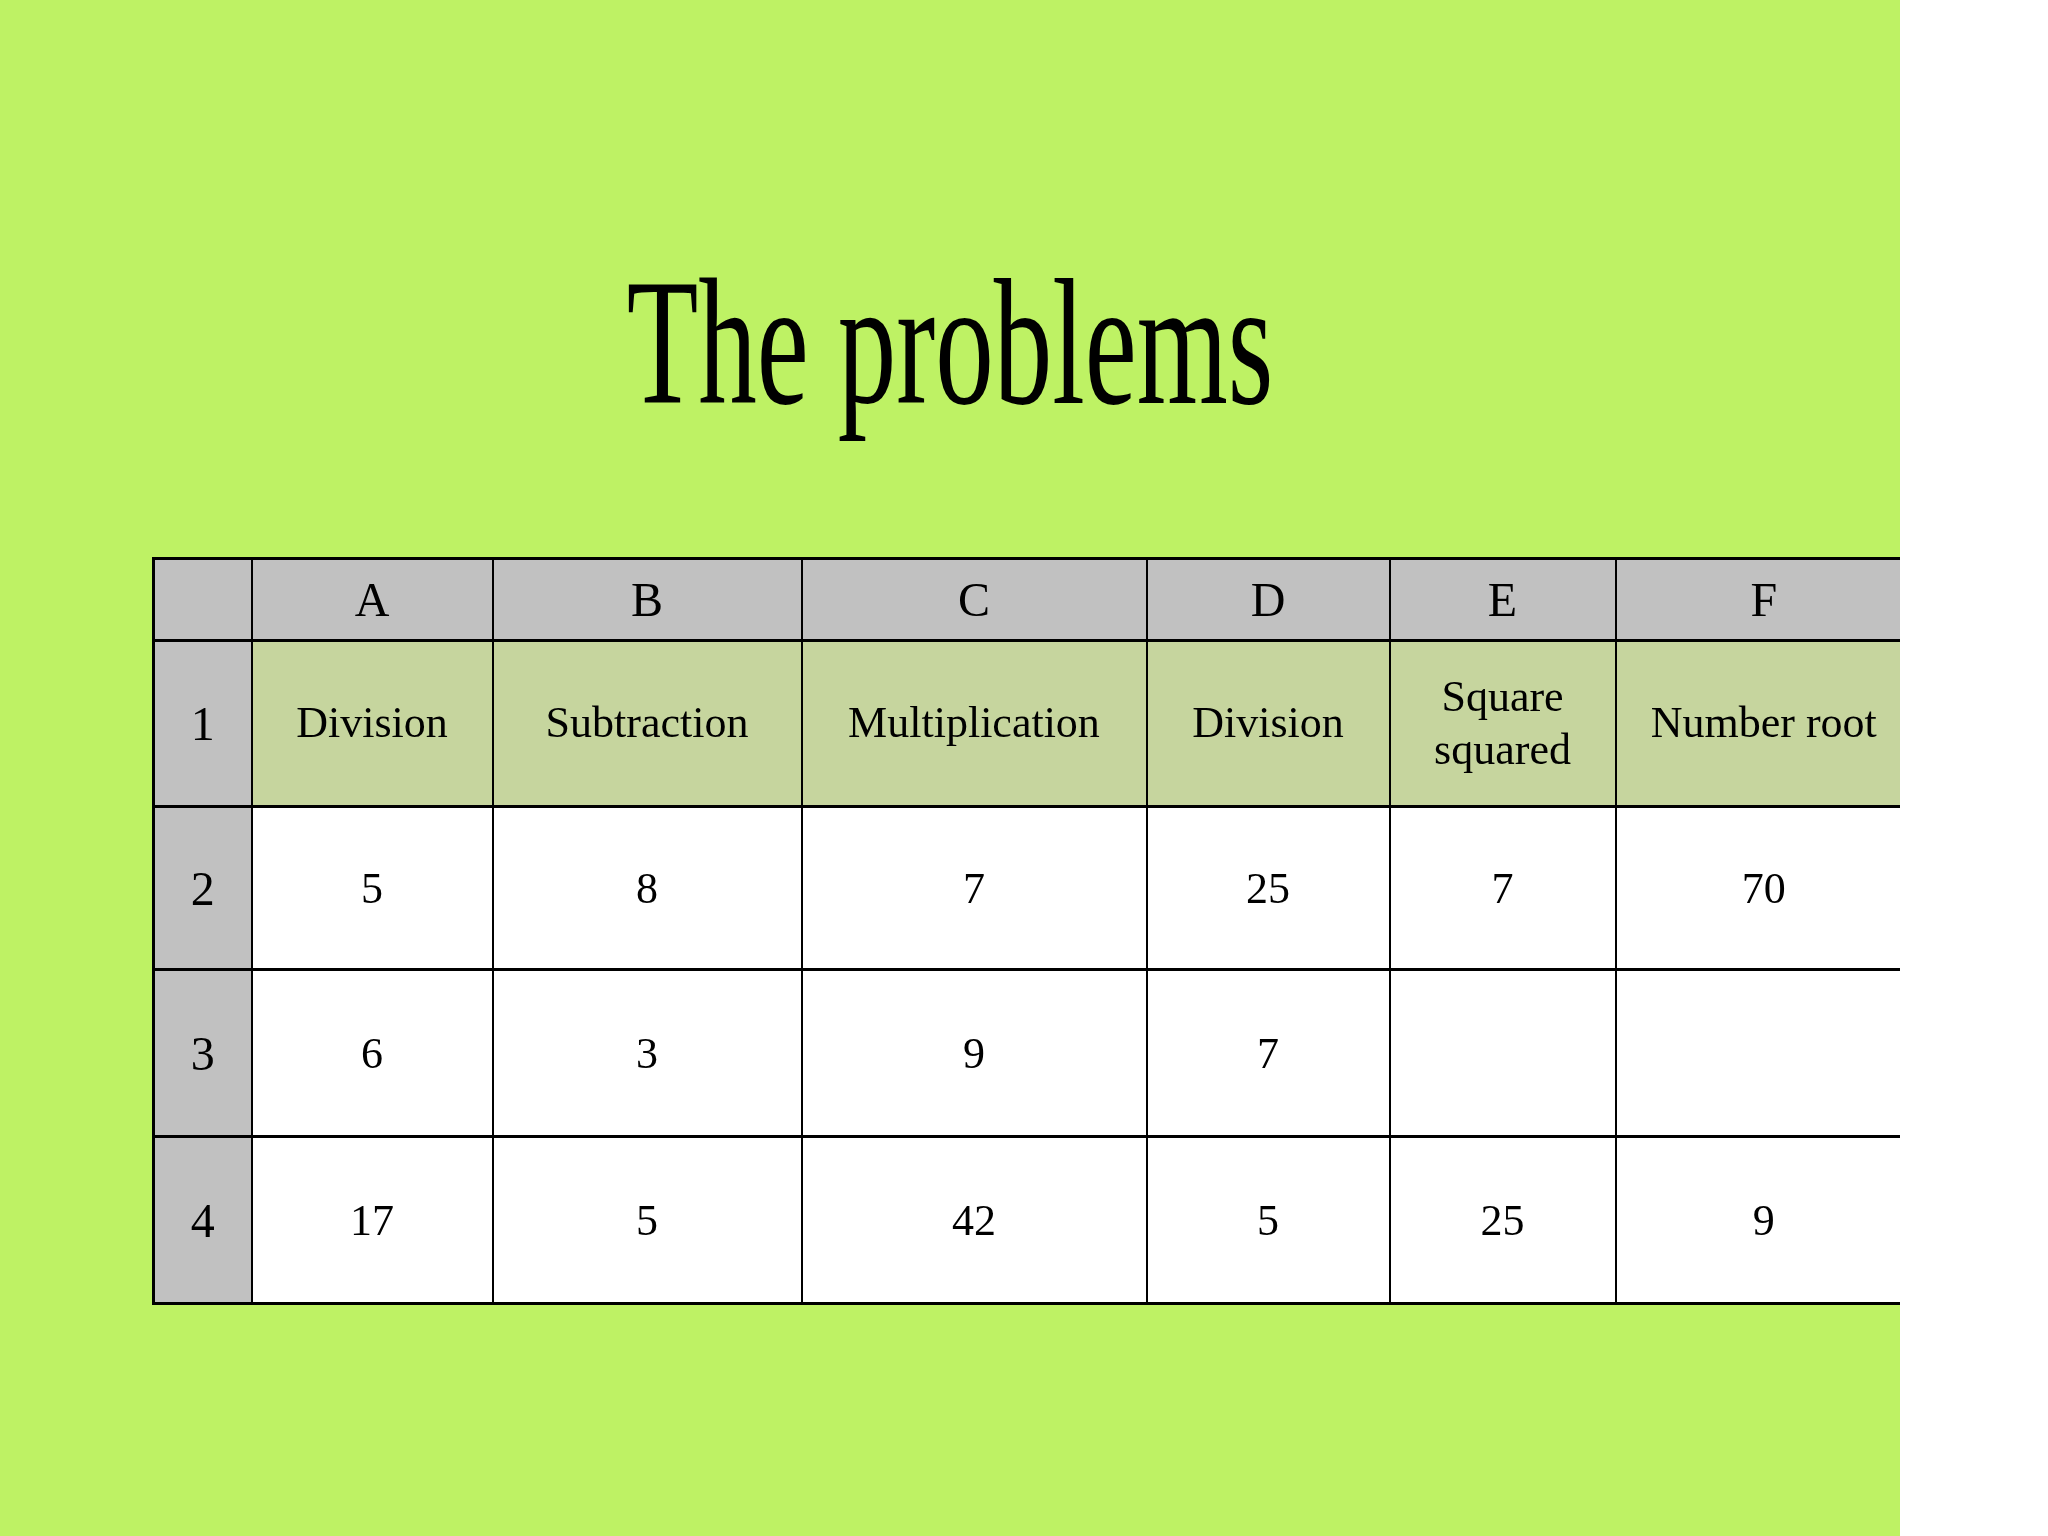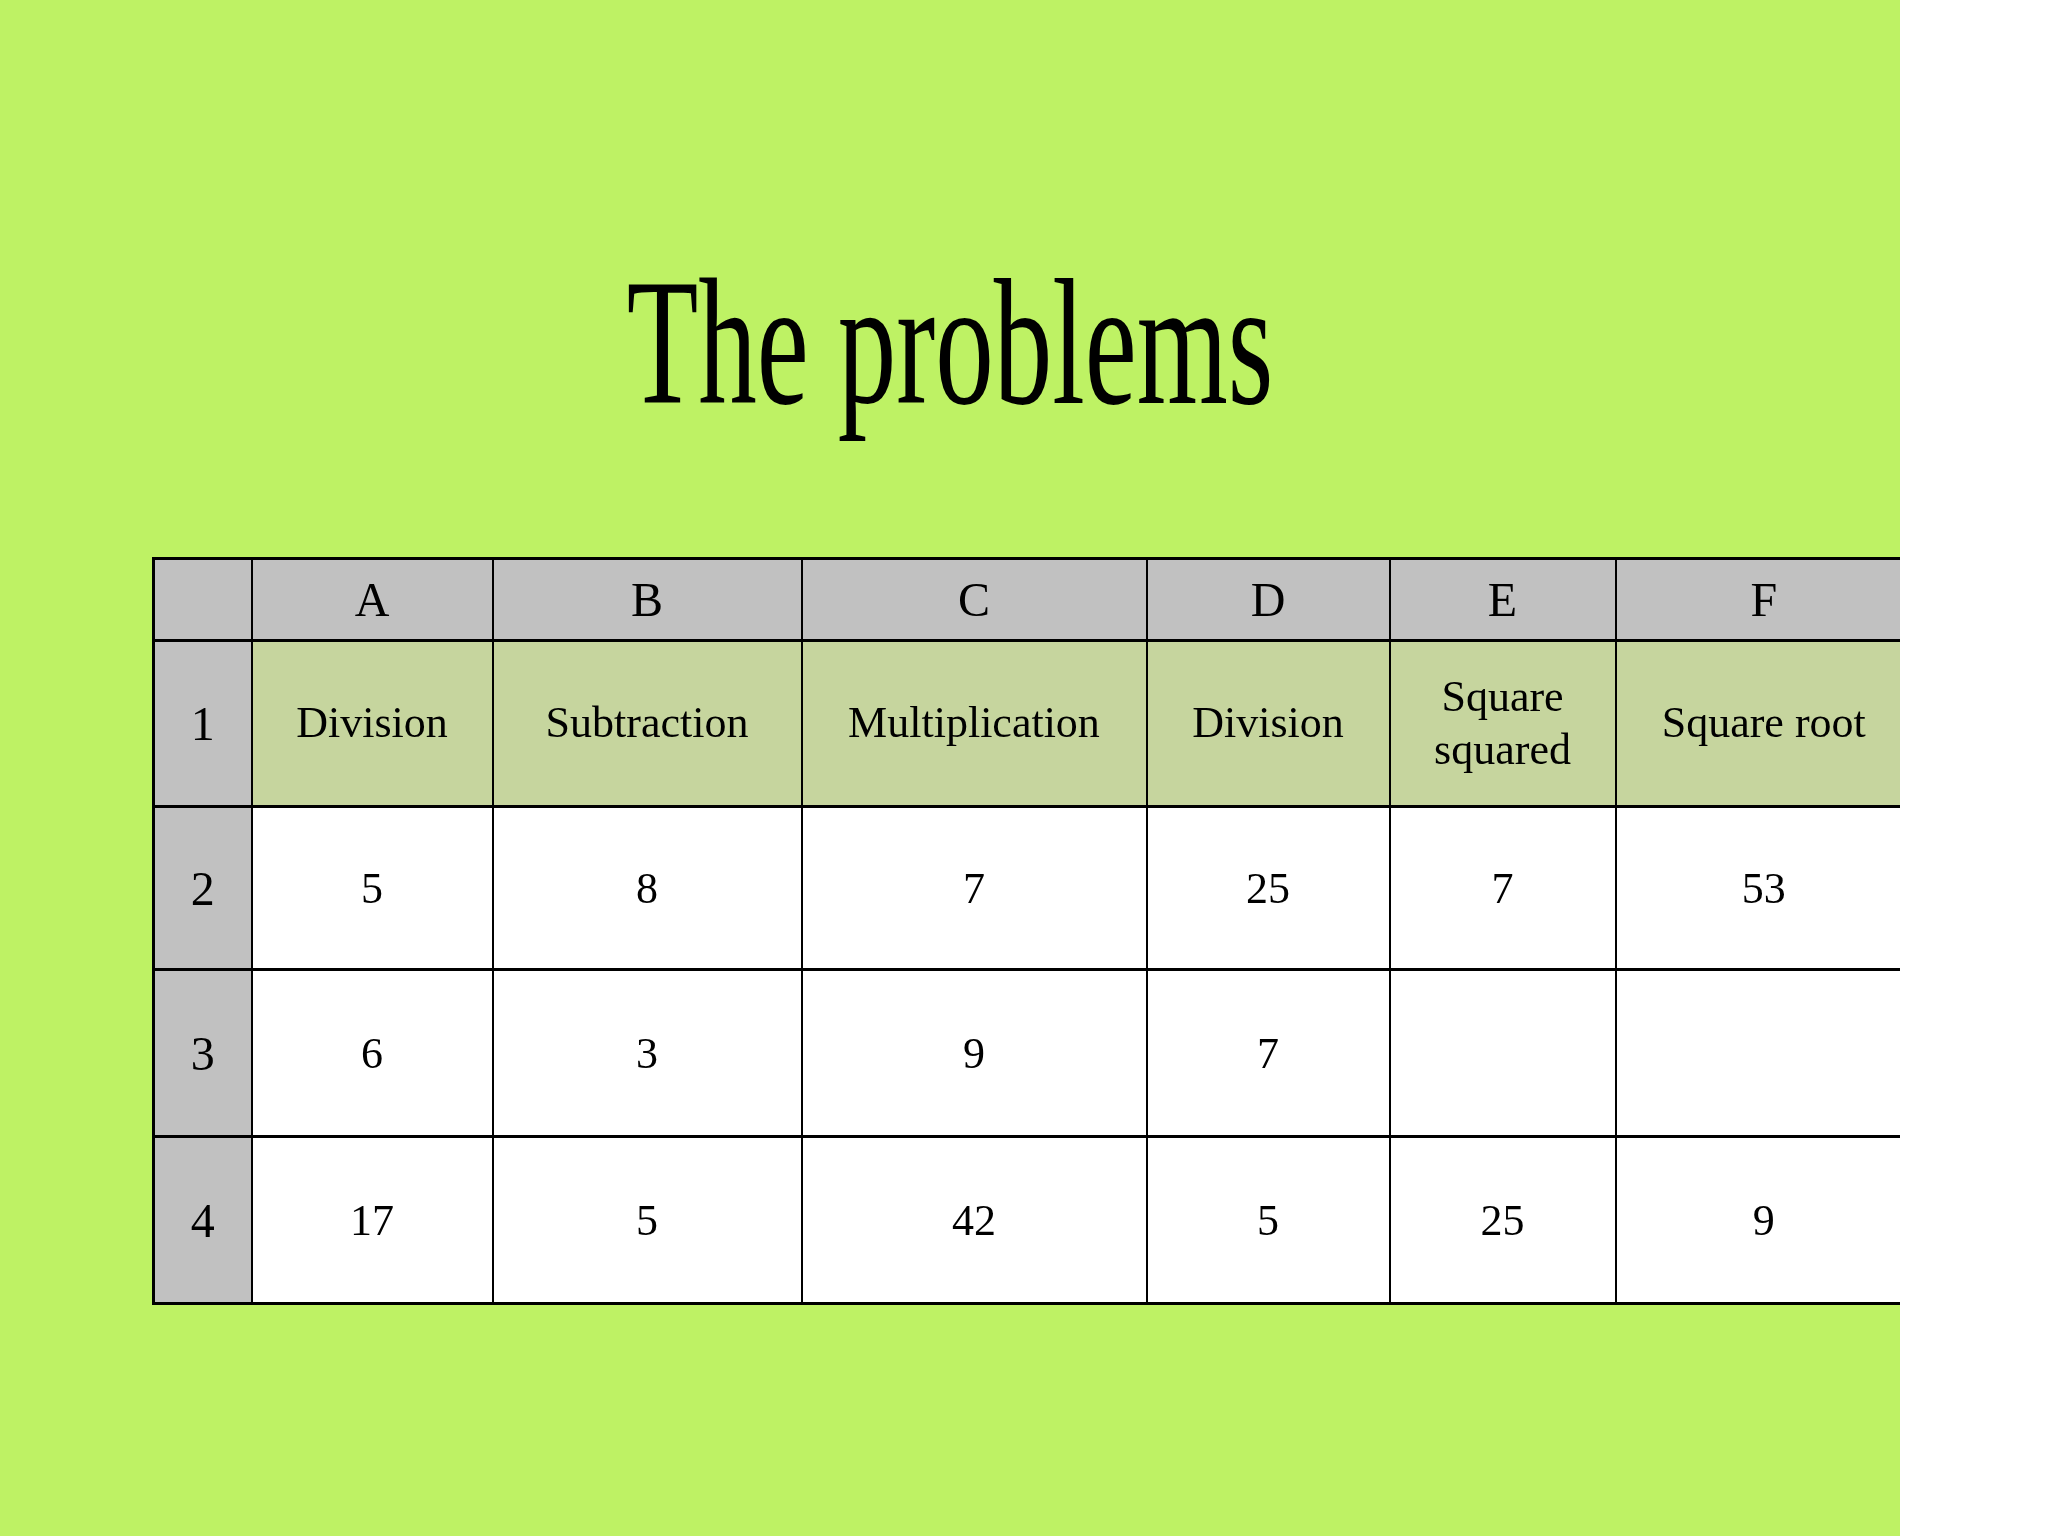--- a/index.html
+++ b/index.html
@@ -102,31 +102,31 @@
       <td class="hdr">F</td>
     </tr>
 
     <tr class="cat-row">
       <td class="rowhdr">1</td>
       <td class="cat">Division</td>
       <td class="cat">Subtraction</td>
       <td class="cat">Multiplication</td>
       <td class="cat">Division</td>
       <td class="cat">Square squared</td>
-      <td class="cat">Square root</td>
+      <td class="cat">Number root</td>
     </tr>
 
     <tr class="data-row-2">
       <td class="rowhdr">2</td>
       <td class="datacell">5</td>
       <td class="datacell">8</td>
       <td class="datacell">7</td>
       <td class="datacell">25</td>
       <td class="datacell">7</td>
-      <td class="datacell">53</td>
+      <td class="datacell">70</td>
     </tr>
 
     <tr class="data-row-3">
       <td class="rowhdr">3</td>
       <td class="datacell">6</td>
       <td class="datacell">3</td>
       <td class="datacell">9</td>
       <td class="datacell">7</td>
       <td class="datacell"></td>
       <td class="datacell"></td>

